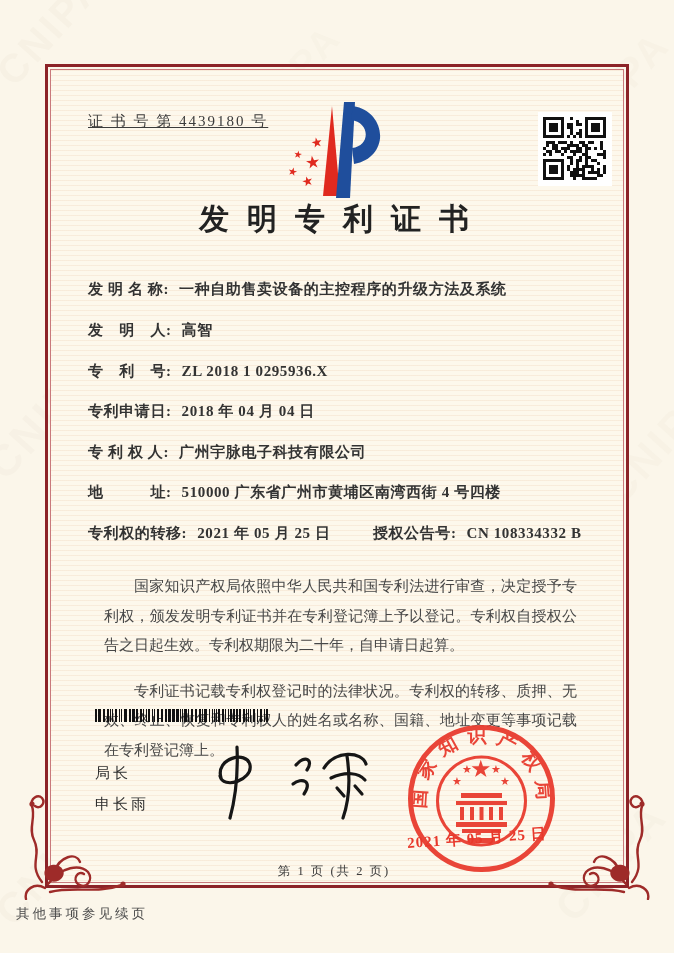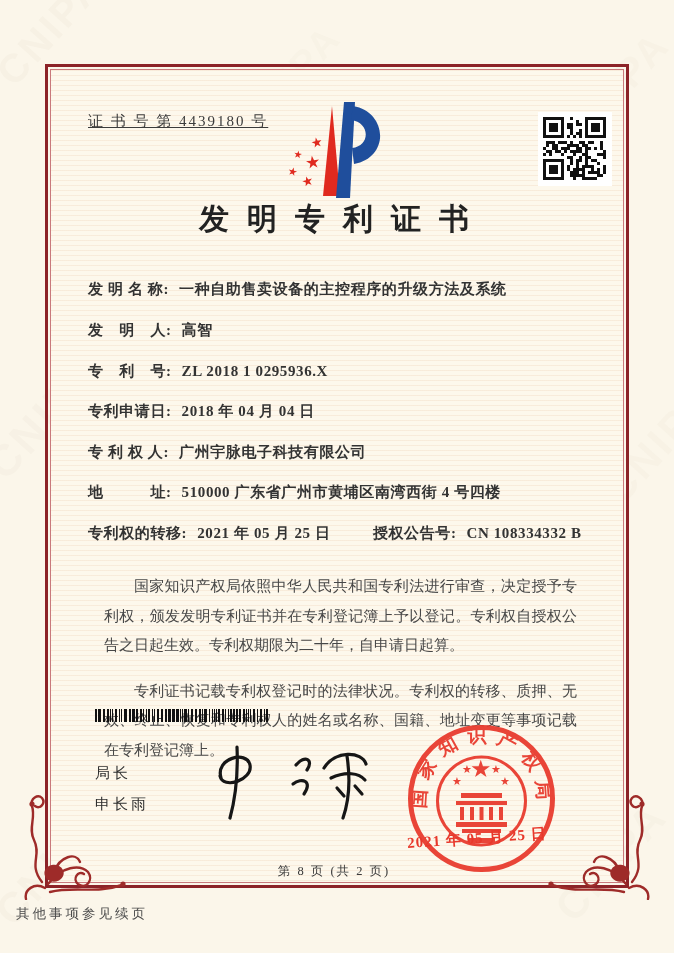--- a/index.html
+++ b/index.html
@@ -380,17 +380,17 @@
       <path d="M52,104 C58,88 74,84 78,94"></path>
       <path d="M43,120 C32,114 22,122 24,131"></path>
     </g>
     <g fill="#9e2b29">
       <circle cx="30" cy="36" r="2.6"></circle>
       <circle cx="121" cy="116" r="2.6"></circle>
       <path d="M44,110 c-7,-11 11,-19 17,-8 c4,8 -9,17 -17,8 z"></path>
     </g>
   </svg>
 
-  <div class="abs" id="page-number">第 8 页 (共 2 页)</div>
+  <div class="abs" id="page-number">第 1 页 (共 2 页)</div>
 
   <div class="abs" id="continuation-note">其他事项参见续页</div>
 
 </div>
 
 </body></html>

